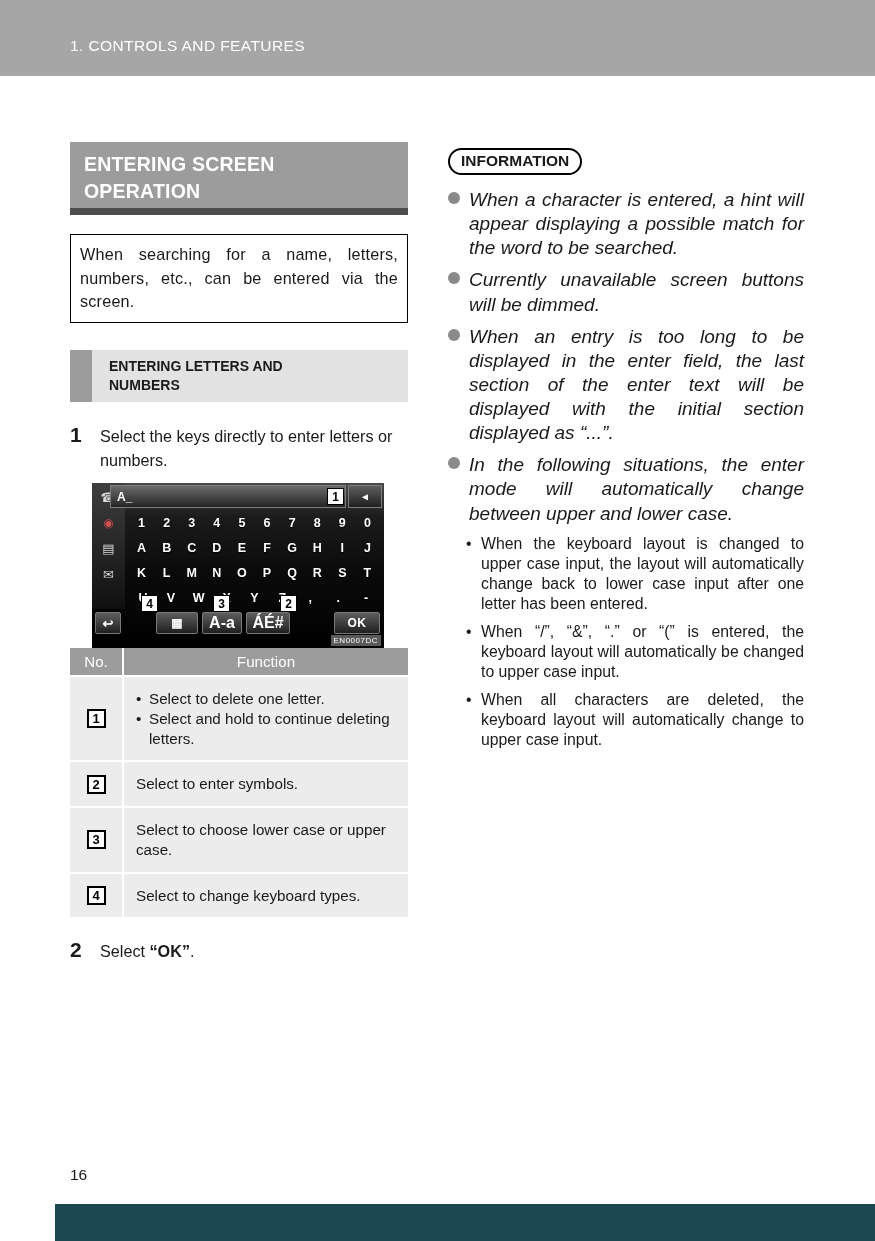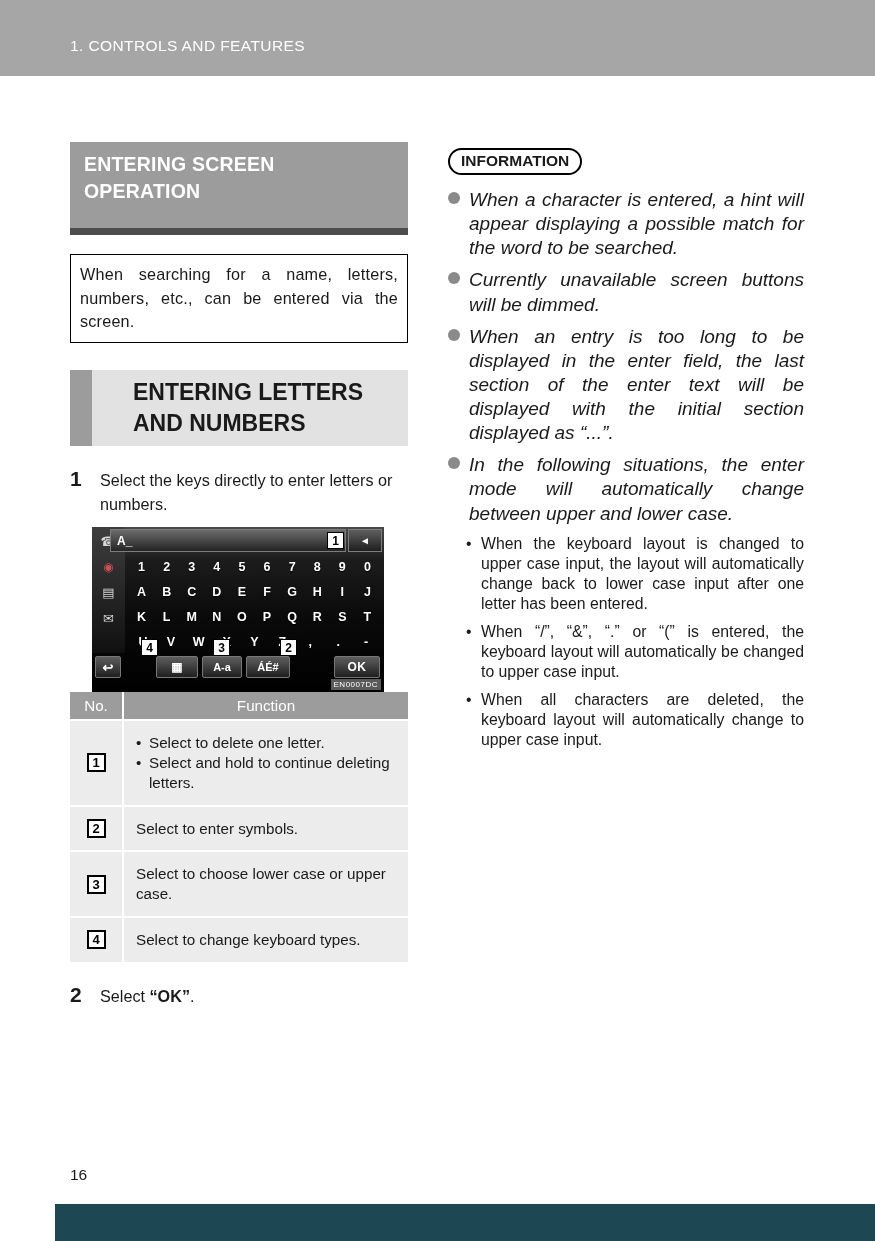--- a/index.html
+++ b/index.html
@@ -8,30 +8,30 @@
 
   
   .top-bar { position: absolute; left: 0; top: 0; width: 100%; height: 76px; background: #a6a6a6; }
   .top-bar .hdr-text { position: absolute; left: 70px; top: 37px; color: #fff; font-size: 15.5px; letter-spacing: 0.4px; }
 
   
   .left-col  { position: absolute; left: 70px;  top: 142px; width: 338px; }
   .right-col { position: absolute; left: 448px; top: 148px; width: 356px; }
 
   
-  .sec-head { background: #9c9c9c; border-bottom: 7px solid #4d4d4d; padding: 9px 0 23px 14px; }
+  .sec-head { background: #9c9c9c; border-bottom: 7px solid #4d4d4d; padding: 9px 0 3px 14px; }
   .sec-head .sec-title { display: block; width: 250px; color: #fff; font-size: 19.5px; font-weight: bold; line-height: 1.38; letter-spacing: 0.2px; }
 
   
   .intro { border: 1.5px solid #000; margin-top: 19px; padding: 8px 9px; font-size: 16.2px; line-height: 1.47; text-align: justify; letter-spacing: 0.2px; }
 
   
   .sub-head { display: flex; margin-top: 27px; background: #e2e2e2; }
   .sub-sq { width: 22px; background: #9c9c9c; flex: none; }
-  .sub-title { padding: 7px 0 7px 17px; font-weight: bold; font-size: 23px; line-height: 1.35; width: 262px; margin-left: 24px; }
+  .sub-title { padding: 7px 0 7px 17px; font-weight: bold; font-size: 14px; line-height: 1.35; width: 262px; }
 
   
   .step { display: flex; margin-top: 21px; }
   .step-num { font-size: 21px; font-weight: bold; width: 30px; flex: none; }
   .step-text { font-size: 16.2px; line-height: 1.45; padding-top: 2px; }
   .b { font-weight: bold; }
 
   
   .screenshot { position: relative; width: 292px; height: 165px; margin: 11px 0 0 22px;
     background: linear-gradient(180deg, #4a4a4a 0%, #1c1c1c 20%, #0a0a0a 55%, #000 100%);
@@ -44,21 +44,21 @@
   .kb-input { position: absolute; left: 18px; top: 2px; right: 38px; height: 23px;
     background: linear-gradient(#6b6b6b, #242424); border: 1px solid #7d7d7d;
     display: flex; align-items: center; padding-left: 6px; font-size: 12px; font-weight: bold; }
   .kb-backspace { position: absolute; right: 2px; top: 2px; width: 34px; height: 23px;
     background: linear-gradient(#5e5e5e, #1f1f1f); border: 1px solid #7d7d7d;
     display: flex; align-items: center; justify-content: center; font-size: 10px; }
   .kb-rows { position: absolute; left: 37px; right: 4px; top: 28px; }
   .kb-row { display: flex; height: 25px; }
   .kb-key { flex: 1; text-align: center; line-height: 25px; font-size: 12.5px; font-weight: bold; text-shadow: 0 1px 1px #000; }
   .fk { position: absolute; top: 129px; height: 22px; background: linear-gradient(#5e5e5e, #1f1f1f);
-    border: 1px solid #777; border-radius: 2px; color: #fff; font-weight: bold; font-size: 11px;
+    border: 1px solid #777; border-radius: 2px; color: #fff; font-weight: bold; font-size: 16px;
     display: flex; align-items: center; justify-content: center; }
   .fk-return { left: 3px; width: 26px; font-size: 13px; }
   .fk-kbtype { left: 64px; width: 42px; font-size: 12px; }
   .fk-case { left: 110px; width: 40px; }
   .fk-sym { left: 154px; width: 44px; }
   .fk-ok { right: 4px; width: 46px; font-size: 12px; letter-spacing: 0.5px; }
   .callout { position: absolute; width: 17px; height: 17px; background: #fff; border: 1.5px solid #000;
     color: #000; font-weight: bold; font-size: 12px; display: flex; align-items: center; justify-content: center; z-index: 5; }
   .c1 { top: 5px; right: 40px; }
   .c4 { left: 49px;  top: 112px; }

